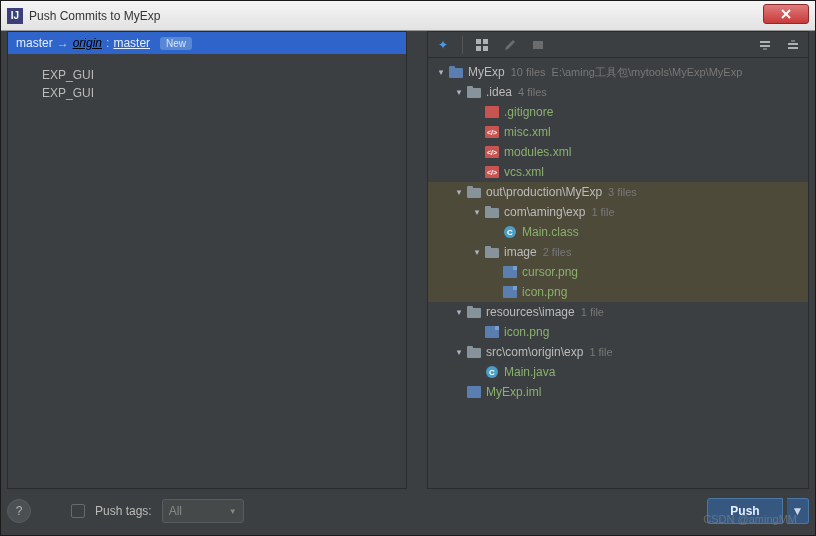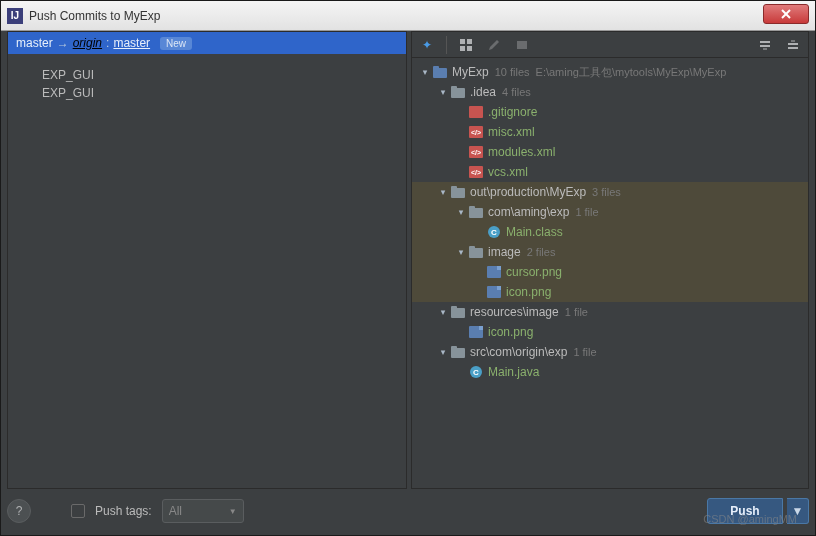--- a/index.html
+++ b/index.html
@@ -6,21 +6,21 @@
 body { background: #3c3f41; width: 816px; height: 536px; overflow: hidden; border: 1px solid #1a1a1a; position: relative; }
 
 
 .titlebar { height: 30px; background: linear-gradient(180deg,#f5f5f5,#e2e2e2); display:flex; align-items:center; padding:0 6px; border-bottom:1px solid #999; }
 .title-icon { width:16px; height:16px; background:#3b3f7a; border-radius:0; margin-right:6px; display:flex; align-items:center; justify-content:center; color:#fff; font-size:10px; font-weight:bold;}
 .titlebar .title { color:#333; font-size:12px; flex:1;}
 .close-btn { width:46px; height:20px; background:linear-gradient(180deg,#e07b7b,#c83a3a); border:1px solid #8a2a2a; border-radius:3px; display:flex; align-items:center; justify-content:center; margin-left:auto; margin-top:-4px;}
 .close-btn svg { stroke:#fff; stroke-width:2;}
 
 
-.content { position:absolute; top:30px; left:6px; right:6px; bottom:46px; display:flex; }
+.content { position:absolute; top:30px; left:6px; right:6px; bottom:46px; display:flex;gap:16px; }
 .left-pane { width:400px; background:#3c3f41; border:1px solid #2b2b2b; display:flex; flex-direction:column;}
 .right-pane { flex:1; background:#3c3f41; border:1px solid #2b2b2b; margin-left:4px; display:flex; flex-direction:column;}
 
 
 .branch-row { height:22px; background:#2f65ca; color:#c9d4e4; display:flex; align-items:center; padding:0 8px; gap:4px;}
 .branch-row .local { color:#e7effa;}
 .branch-row .arrow { color:#bcd;}
 .branch-row .remote { color:#000000; text-decoration:underline;font-style:italic;}
 .branch-row .sep { color:#bcd;}
 .branch-row .rbranch { color:#e7effa; text-decoration:underline;}
@@ -278,20 +278,26 @@
         <span class="name-main">src\com\origin\exp</span>
         <span class="count">1 file</span>
       </div>
       <div class="tree-row" style="padding-left:56px">
           <span class="ficon">
             <span class="file-class-icon">C</span>
           </span>
           <span class="name-green">Main.java</span>
         </div>
 
+      <div class="tree-row" style="padding-left:38px">
+          <span class="ficon">
+            <span class="file-iml-icon"></span>
+          </span>
+          <span class="name-green">MyExp.iml</span>
+        </div>
     </div>
   </div>
 </div>
 
 <div class="bottombar">
   <div class="help-btn">?</div>
   <div class="checkbox"></div>
   <span class="push-tags-label">Push tags:</span>
   <div class="select">
     <span>All</span>

